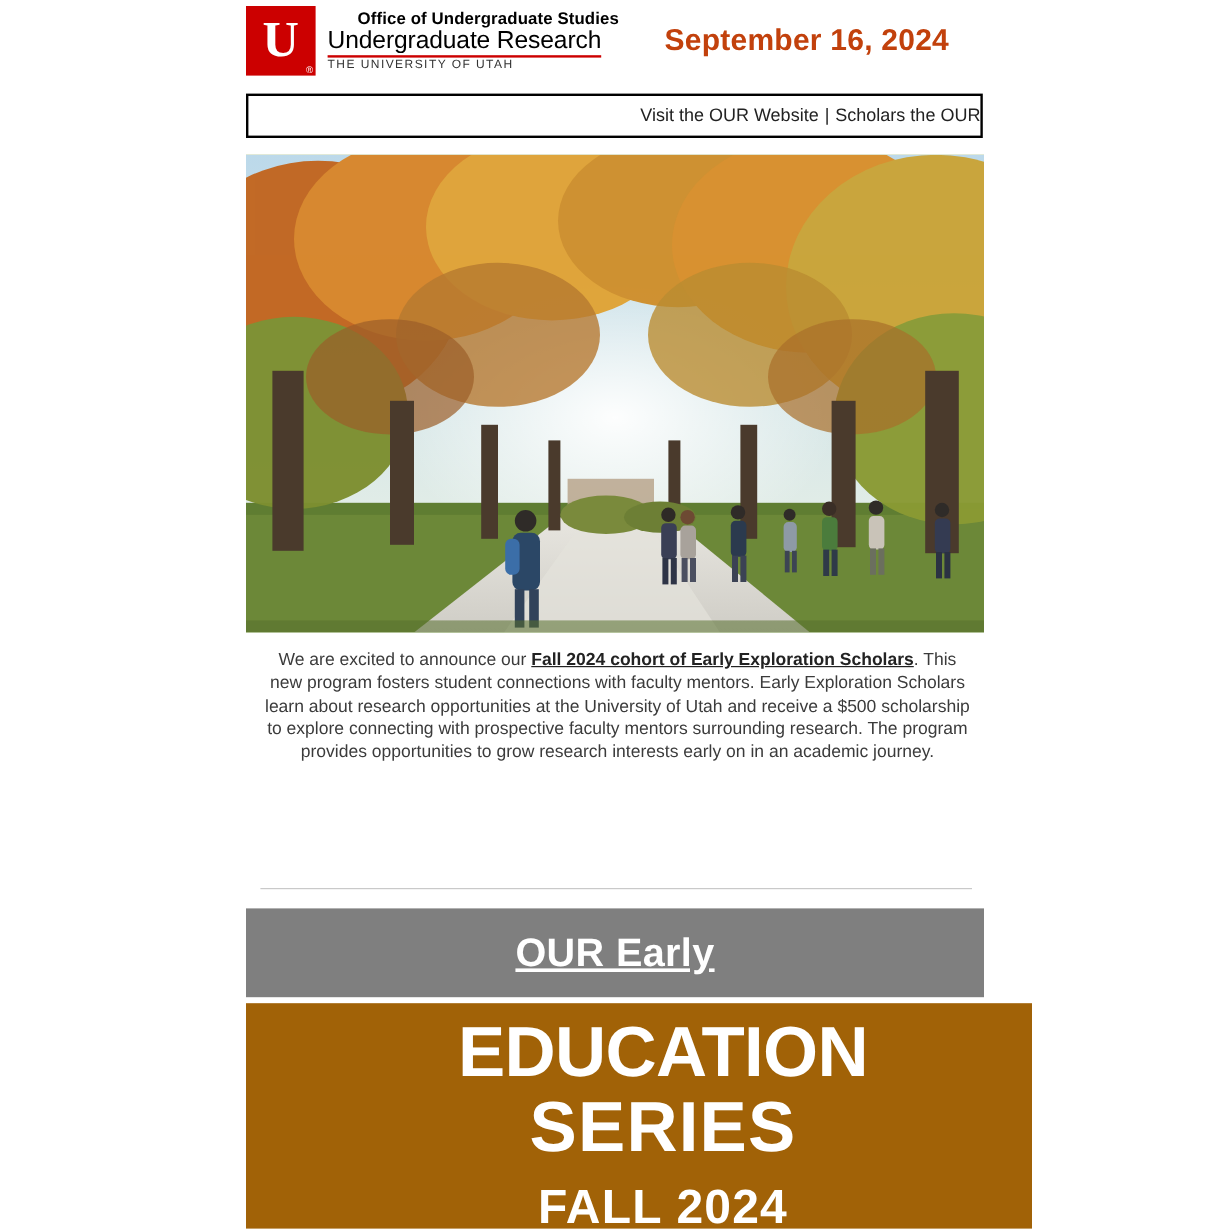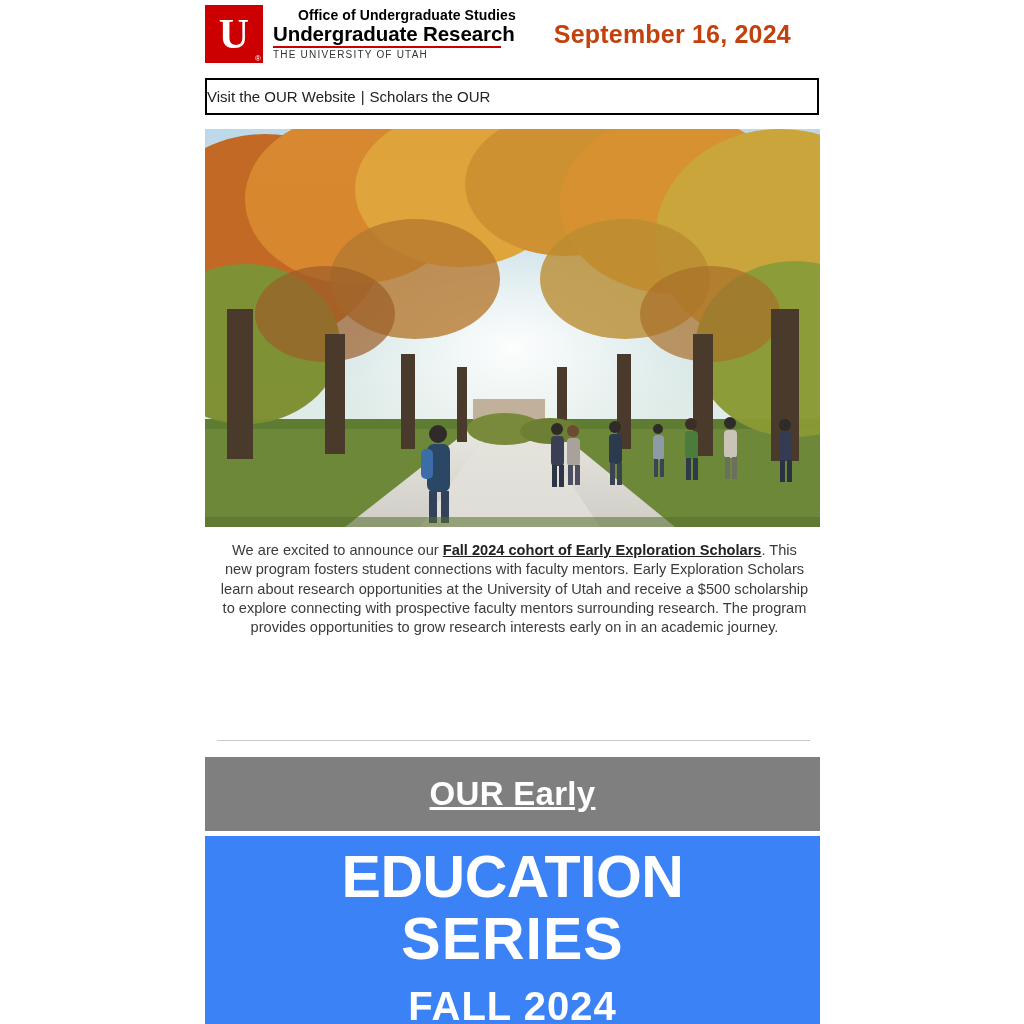--- a/index.html
+++ b/index.html
@@ -60,21 +60,21 @@
   }
   .logo-l1 {
     font-size: 14px;
     font-weight: bold;
     color: #000000;
     letter-spacing: 0.1px;
     margin-left: 25px;
   }
   .logo-l2 {
     font-size: 20.5px;
-    font-weight: bold;
+    font-weight: normal;
     color: #000000;
     letter-spacing: -0.1px;
     margin-top: 1px;
   }
   .logo-rule {
     height: 2px;
     background: #CC0000;
     width: 228px;
     margin: 1px 0 2px 0;
   }
@@ -95,21 +95,21 @@
   .navbar {
     position: absolute;
     left: 205px;
     top: 78px;
     width: 614px;
     height: 37px;
     border: 2px solid #000000;
     box-sizing: border-box;
     display: flex;
     align-items: center;
-    justify-content: flex-start;
+    justify-content: flex-end;
     background: #ffffff;
   }
   .navbar a {
     color: #222222;
     font-size: 15px;
     text-decoration: none;
   }
   .navbar .sep {
     color: #222222;
     font-size: 15px;
@@ -179,23 +179,24 @@
     letter-spacing: 0.3px;
   }
 
   
   .poster {
     position: absolute;
     left: 205px;
     top: 836px;
     width: 615px;
     height: 188px;
-    background: #3b82f6;
+    background: #a16207;
     overflow: hidden;
     text-align: center;
+    padding-left: 40px;
   }
   .poster-l1 {
     margin-top: 13px;
     font-size: 59px;
     font-weight: bold;
     color: #ffffff;
     letter-spacing: -0.5px;
     line-height: 0.95;
     font-family: "Liberation Sans", sans-serif;
   }

